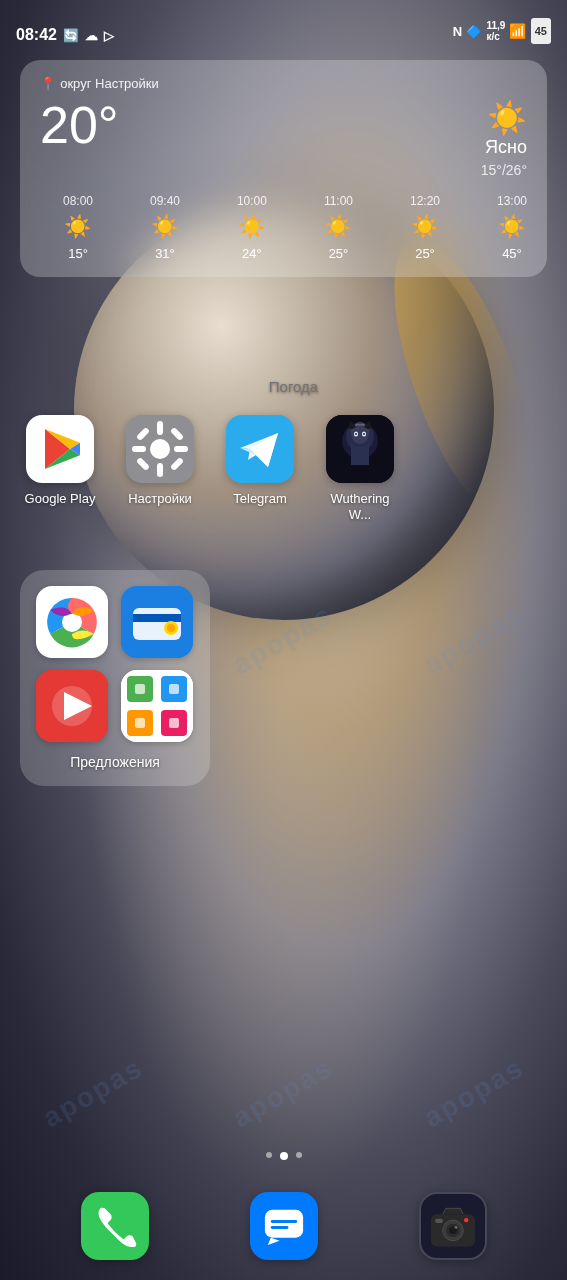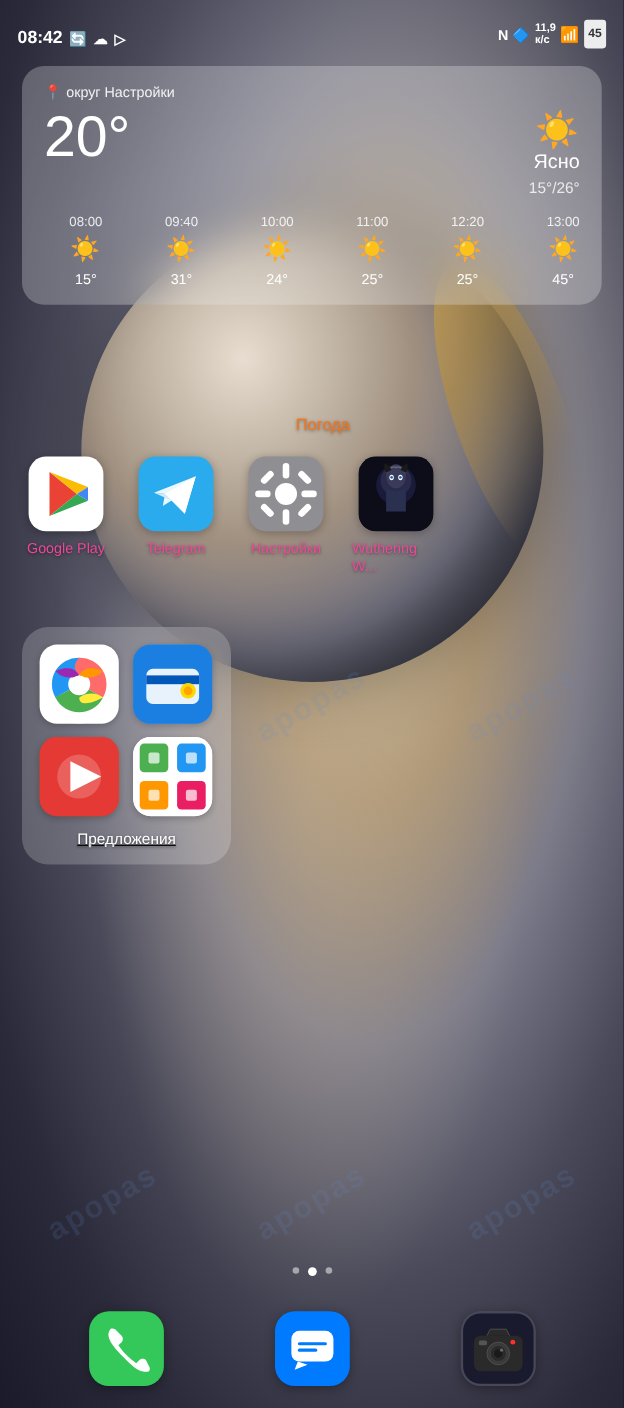--- a/index.html
+++ b/index.html
@@ -166,21 +166,21 @@
     .weather-hour-icon { font-size: 22px; }
     .weather-hour-temp { font-size: 13px; font-weight: 500; }
 
     
     .widget-label {
       position: absolute;
       top: 378px;
       left: 0;
       right: 0;
       text-align: center;
-      color: #f97316;
+      color: #737373;
       font-size: 15px;
       text-shadow: 0 1px 3px rgba(0,0,0,0.5);
       padding-left: 20px;
     }
 
     
     .app-grid {
       position: absolute;
       top: 415px;
       left: 20px;
@@ -205,21 +205,22 @@
       display: flex;
       align-items: center;
       justify-content: center;
       font-size: 36px;
       box-shadow: 0 2px 8px rgba(0,0,0,0.25);
       overflow: hidden;
       position: relative;
     }
     .app-label {
       font-size: 13px;
-      color: #ec4899;
+      color: #ffffff;
+      text-align: center;
       text-shadow: 0 1px 3px rgba(0,0,0,0.5);
       line-height: 1.2;
     }
 
     
     .icon-google-play {
       background: white;
     }
 
     
@@ -241,21 +242,20 @@
     
     .folder {
       position: absolute;
       top: 570px;
       left: 20px;
       background: rgba(255,255,255,0.2);
       backdrop-filter: blur(15px);
       border-radius: 24px;
       padding: 16px;
       width: 190px;
-      text-decoration: underline;
     }
     .folder-grid {
       display: grid;
       grid-template-columns: 1fr 1fr;
       gap: 12px;
       margin-bottom: 12px;
     }
     .folder-app {
       width: 72px;
       height: 72px;
@@ -417,32 +417,20 @@
     <div class="app-item">
       <div class="app-icon icon-google-play">
         <svg viewBox="0 0 40 40" width="50" height="50">
           <polygon points="8,4 8,36 28,20" fill="#EA4335"></polygon>
           <polygon points="8,4 28,20 36,15" fill="#FBBC04"></polygon>
           <polygon points="8,36 28,20 36,25" fill="#34A853"></polygon>
           <polygon points="36,15 28,20 36,25" fill="#4285F4"></polygon>
         </svg>
       </div>
       <span class="app-label">Google Play</span>
-    </div>
-
-    <div class="app-item">
-      <div class="app-icon icon-telegram">
-        <svg viewBox="0 0 68 68" width="68" height="68">
-          <circle cx="34" cy="34" r="34" fill="#2AABEE"></circle>
-          <path d="M14 33 L52 18 L42 52 L30 40 L22 45 L24 34 Z" fill="white" opacity="0.9"></path>
-          <path d="M24 34 L30 40 L42 52 L52 18 Z" fill="white"></path>
-          <path d="M14 33 L24 34 L30 40" fill="#d0eaf8"></path>
-        </svg>
-      </div>
-      <span class="app-label">Telegram</span>
     </div>
 
     <div class="app-item">
       <div class="app-icon icon-settings">
         <svg viewBox="0 0 68 68" width="68" height="68">
           <circle cx="34" cy="34" r="10" fill="white"></circle>
           <g fill="white">
             <rect x="31" y="6" width="6" height="14" rx="3"></rect>
             <rect x="31" y="48" width="6" height="14" rx="3"></rect>
             <rect x="6" y="31" width="14" height="6" rx="3"></rect>
@@ -451,20 +439,32 @@
             <rect x="48" y="12" width="6" height="14" rx="3" transform="rotate(-45 51 19)"></rect>
             <rect x="14" y="42" width="6" height="14" rx="3" transform="rotate(-45 17 49)"></rect>
             <rect x="48" y="42" width="6" height="14" rx="3" transform="rotate(45 51 49)"></rect>
           </g>
         </svg>
       </div>
       <span class="app-label">Настройки</span>
     </div>
 
     <div class="app-item">
+      <div class="app-icon icon-telegram">
+        <svg viewBox="0 0 68 68" width="68" height="68">
+          <circle cx="34" cy="34" r="34" fill="#2AABEE"></circle>
+          <path d="M14 33 L52 18 L42 52 L30 40 L22 45 L24 34 Z" fill="white" opacity="0.9"></path>
+          <path d="M24 34 L30 40 L42 52 L52 18 Z" fill="white"></path>
+          <path d="M14 33 L24 34 L30 40" fill="#d0eaf8"></path>
+        </svg>
+      </div>
+      <span class="app-label">Telegram</span>
+    </div>
+
+    <div class="app-item">
       <div class="app-icon icon-wuthering">
         <svg viewBox="0 0 68 68" width="68" height="68">
           <rect width="68" height="68" fill="#0d0d1a"></rect>
           <circle cx="34" cy="26" r="18" fill="#1a1a3a"></circle>
           <circle cx="34" cy="22" r="14" fill="#2a2a4a"></circle>
 
           <ellipse cx="34" cy="18" rx="9" ry="11" fill="#3a3a5a"></ellipse>
           <path d="M25 28 Q34 35 43 28 L43 50 L25 50 Z" fill="#2a3050"></path>
           <path d="M25 15 Q30 8 34 10 Q38 8 43 15" fill="none" stroke="#667" stroke-width="1.5"></path>
 

